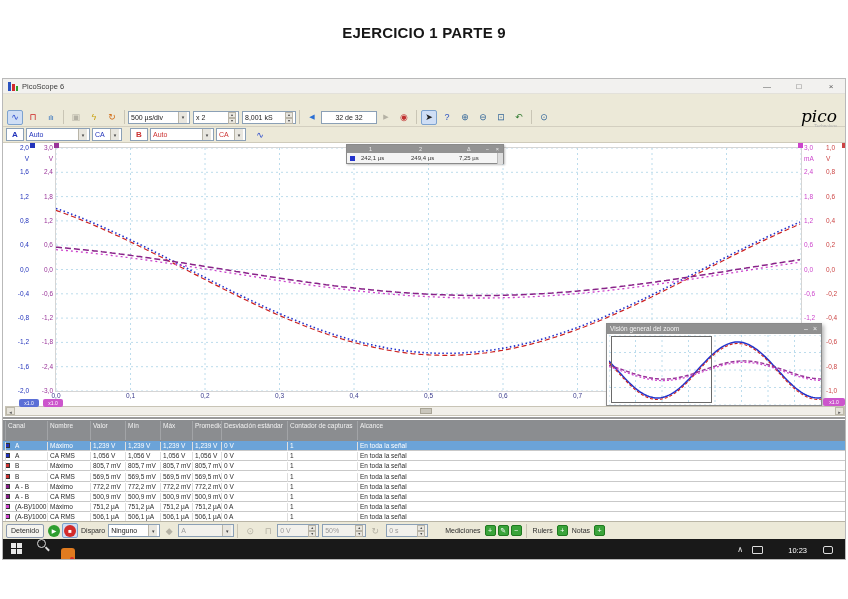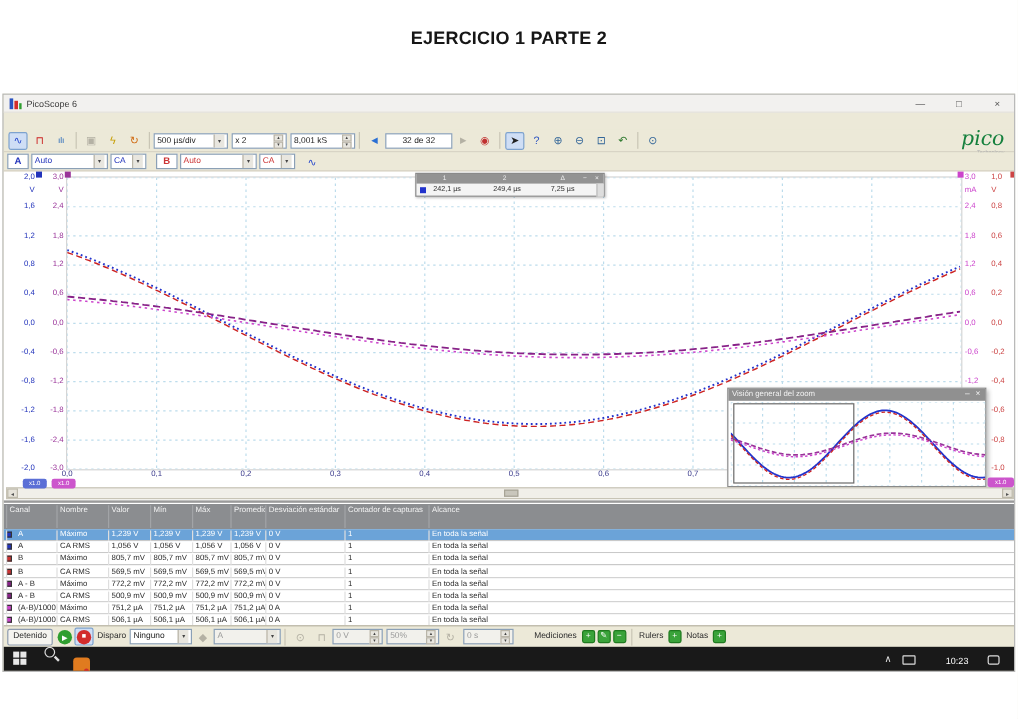--- a/index.html
+++ b/index.html
@@ -32,21 +32,21 @@
   .tbtn.dis { color:#b4b1a4 !important; }
   .sep { width:1px; height:14px; background:#c9c5b5; margin:0 3px; }
   .field { height:13px; background:#fff; border:1px solid #8ba0b6; font-size:7px; color:#222;
     display:flex; align-items:center; padding:0 2px; position:relative; }
   .dd-arrow { margin-left:auto; width:9px; height:11px; background:#e8e6df; border-left:1px solid #b9b5a8;
     display:flex; align-items:center; justify-content:center; font-size:5px; color:#444; }
   .spin { margin-left:auto; width:8px; height:11px; display:flex; flex-direction:column; }
   .spin span { flex:1; background:#e8e6df; border:1px solid #b9b5a8; font-size:4px; line-height:4px;
     text-align:center; color:#444; }
   #logo { position:absolute; right:8px; top:30px; text-align:right; }
-  #logo-main { font-family:"DejaVu Serif", serif; font-style:italic; font-size:17px; color:#15803d;
+  #logo-main { font-family:"DejaVu Serif", serif; font-style:italic; font-size:17px; color:#000000;
     line-height:15px; }
   #logo-sub { font-size:4.5px; color:#b0b0b0; }
 
   #toolbar2 { position:absolute; left:0; top:48px; width:100%; height:16px; background:#ece9d8;
     border-bottom:1px solid #cfcbbb; display:flex; align-items:center; padding-left:3px; }
   .chbtn { width:18px; height:13px; background:#fff; border:1px solid #8ba0b6; font-size:8px;
     font-weight:bold; display:flex; align-items:center; justify-content:center; margin-right:2px; }
 
   
   #graph { position:absolute; left:0; top:64px; width:844px; height:274px; background:#ffffff; }
@@ -119,21 +119,21 @@
   .appico { width:14px; height:14px; border-radius:3px; position:relative; top:0px; }
   .tray { color:#e6e6e6; font-size:8px; }
   #tray-monitor { width:11px; height:8px; border:1px solid #ddd; border-radius:1px; top:7px; }
   #tray-bubble { width:10px; height:8px; border:1px solid #ddd; border-radius:2px; top:7px; }
   #clock { font-size:7.5px; color:#fff; top:7px; }
 </style>
 </head>
 <body>
 
 <div id="page">
-  <div id="doc-title">EJERCICIO 1 PARTE 2</div>
+  <div id="doc-title">EJERCICIO 1 PARTE 9</div>
 
   <div id="screen">
 
     <div id="titlebar">
       <div id="app-icon">
         <i style="left:0;top:0;height:9px;background:#2a52c0;"></i>
         <i style="left:4px;top:2px;height:7px;background:#d22b2b;"></i>
         <i style="left:8px;top:4px;height:5px;width:2px;background:#2f9e2f;"></i>
       </div>
       <span id="title-text">PicoScope 6</span>

